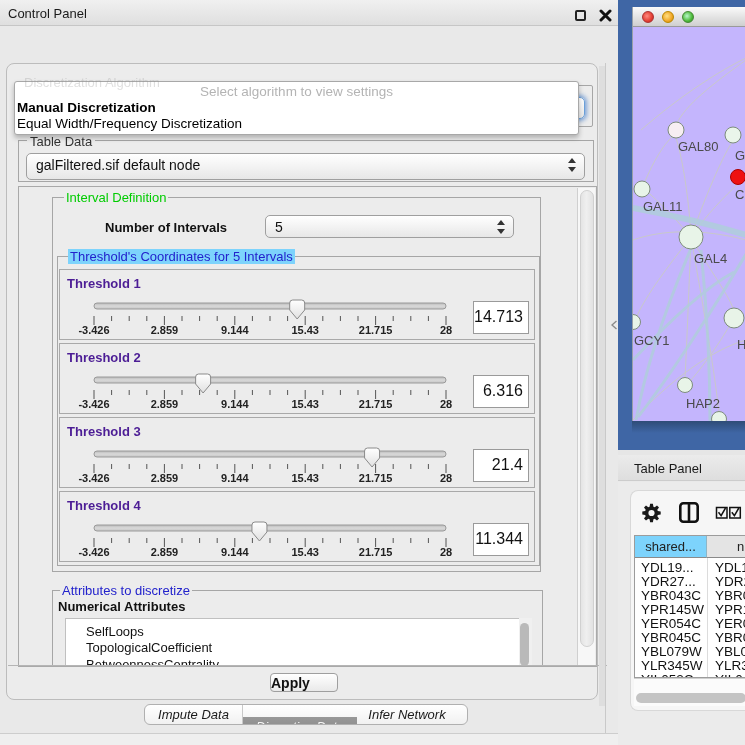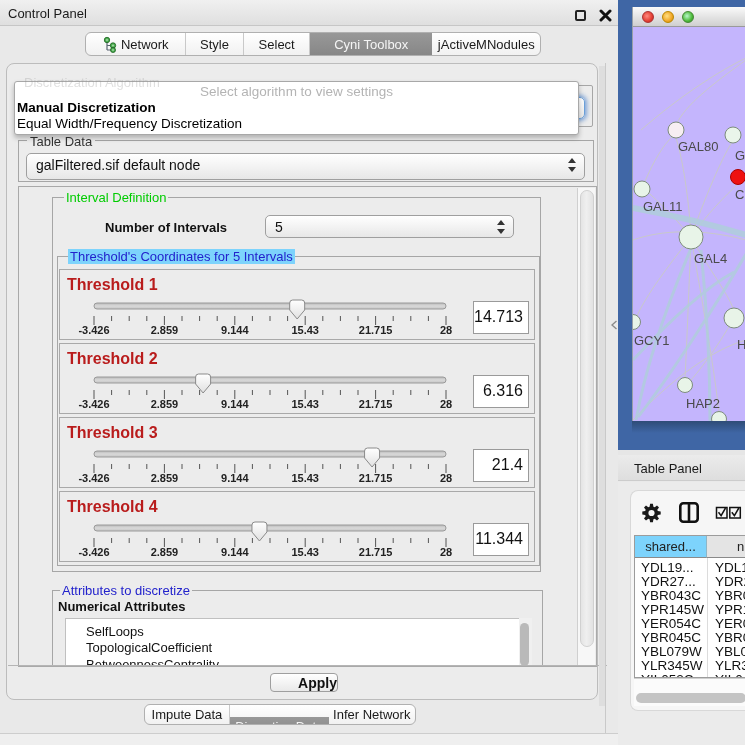--- a/index.html
+++ b/index.html
@@ -38,41 +38,41 @@
 
 
 #scrollpane { position:absolute; left:11px; top:122px; width:579px; height:481px;
   border:1px solid #a9a9a9; background:#ececec; }
 #mainsb { position:absolute; right:1px; top:1px; width:18px; height:478px; background:#f7f7f7; border-left:1px solid #cfcfcf; }
 #mainsb .thumb { position:absolute; left:2px; top:2px; width:14px; height:457px;
   background:linear-gradient(90deg,#e4e4e4,#efefef 45%,#e2e2e2); border:1px solid #d0d0d0; border-radius:7px; }
 
 
 .sbox { position:absolute; left:40px; width:476px; height:71px; border:1px solid #a9a9a9; background:#ececec; }
-.sbox .lab { position:absolute; left:7px; top:6px; font-size:16px; font-weight:bold; color:#b91c1c; }
+.sbox .lab { position:absolute; left:7px; top:6px; font-size:13px; font-weight:bold; color:#4c1d95; }
 .sbox .val { position:absolute; left:413px; top:31px; width:56px; height:33px; background:#fff;
   border:1px solid #9a9a9a; font-size:16px; color:#111; text-align:right; padding:6px 5px 0 0; }
 
 
 #attrlist { position:absolute; left:46px; top:431px; width:467px; height:48px; background:#fff;
   border:1px solid #c0c0c0; font-size:13px; color:#111; overflow:hidden; padding-top:5px; }
 #attrlist div { padding:0 0 0 20px; height:16.4px; line-height:16px; }
 #attrsb { position:absolute; left:500px; top:431px; width:13px; height:48px; background:#f0f0f0; }
 #attrsb .thumb { position:absolute; left:1px; top:5px; width:9px; height:43px; background:#b9b9b9; border-radius:5px; }
 
 
 #applyrow { position:absolute; left:1px; top:601px; width:599px; height:35px; border-top:1px solid #b5b5b5; }
 #applybtn { position:absolute; left:262px; top:7px; width:68px; height:19px;
   background:linear-gradient(#ffffff,#e9e9e9); border:1px solid #9f9f9f; border-radius:4px;
-  font-size:14px; font-weight:bold; color:#111; text-align:right; padding-top:1px; }
-
-
-#bottabs { position:absolute; left:144px; top:704px; width:272px; height:21px;
+  font-size:14px; font-weight:bold; color:#111; text-align:left; padding-top:1px; }
+
+
+#bottabs { position:absolute; left:144px; top:704px; width:324px; height:21px;
   background:linear-gradient(#ffffff,#f1f1f1); border:1px solid #b0b0b0; border-radius:6px;
-  display:flex; overflow:hidden; }
+  display:flex; overflow:hidden;font-style:italic; }
 #bottabs .seg { height:100%; display:flex; align-items:center; justify-content:center;
   font-size:13px; color:#1a1a1a; border-right:1px solid #c9c9c9; }
 #bottabs .seg:last-child { border-right:none; }
 #bottabs .sel { background:linear-gradient(#989898,#878787); color:#f5f5f5; border-right:none; }
 #cpbottom { position:absolute; left:0; top:733px; width:618px; height:12px; background:#efefef; border-top:1px solid #cdcdcd; }
 
 
 #popup { position:absolute; left:14px; top:81px; width:565px; height:54px; background:#fff;
   border:1px solid #a8a8a8; border-radius:3px; box-shadow:0 3px 5px rgba(0,0,0,0.25); }
 #popup .r1 { position:absolute; left:0; width:100%; top:2px; text-align:center; font-size:13.5px; color:#b4b4b4; }
@@ -114,37 +114,20 @@
 
 <div id="cp">
   <div id="titlebar">
     <span class="t">Control Panel</span>
   </div>
   <div id="btn-float"></div>
   <svg id="btn-close" style="position:absolute; left:599px; top:9px;" width="13" height="13" viewBox="0 0 13 13">
   <path d="M2 2 L11 11 M11 2 L2 11" stroke="#111" stroke-width="3" stroke-linecap="round"></path>
 </svg>
 
-  <div id="toptabs">
-    <div class="seg" style="width:100px;">
-      <svg width="16" height="17" viewBox="0 0 16 17" style="margin-right:3px;">
-        <path d="M5 5 L5 14 M5 9.5 L10 9.5 M5 14 L10 14" stroke="#5a6572" stroke-width="1.2" fill="none"></path>
-        <circle cx="5" cy="4" r="2.7" fill="#4caf50" stroke="#1b5e20" stroke-width="0.8"></circle>
-        <circle cx="11" cy="9.5" r="2.7" fill="#4caf50" stroke="#1b5e20" stroke-width="0.8"></circle>
-        <circle cx="11" cy="14" r="2.5" fill="#4caf50" stroke="#1b5e20" stroke-width="0.8"></circle>
-        <circle cx="5" cy="4" r="1" fill="#a5d6a7"></circle>
-        <circle cx="11" cy="9.5" r="1" fill="#a5d6a7"></circle>
-        <circle cx="11" cy="14" r="0.9" fill="#a5d6a7"></circle>
-      </svg>
-      Network</div>
-    <div class="seg" style="width:59px;">Style</div>
-    <div class="seg" style="width:66px;">Select</div>
-    <div class="seg sel" style="width:123px;">Cyni Toolbox</div>
-    <div class="seg" style="width:108px;">jActiveMNodules</div>
-  </div>
 
   <div id="content">
 
     <div class="gbox" style="left:11px; top:21px; width:575px; height:42px; border-radius:2px;"></div>
     <div style="position:absolute; left:19px; top:33px; width:559px; height:22px; border-radius:5px;
       background:linear-gradient(#ffffff,#e7e7e7); border:1px solid #6a9fd8;
       box-shadow:0 0 4px 2px rgba(90,140,210,0.75);"></div>
 
     <div class="gbox" style="left:11px; top:76px; width:576px; height:42px;"></div>
     <div class="gtitle" style="left:20px; top:70px; color:#333; background:#ececec; padding:0 3px;">Table Data</div>

